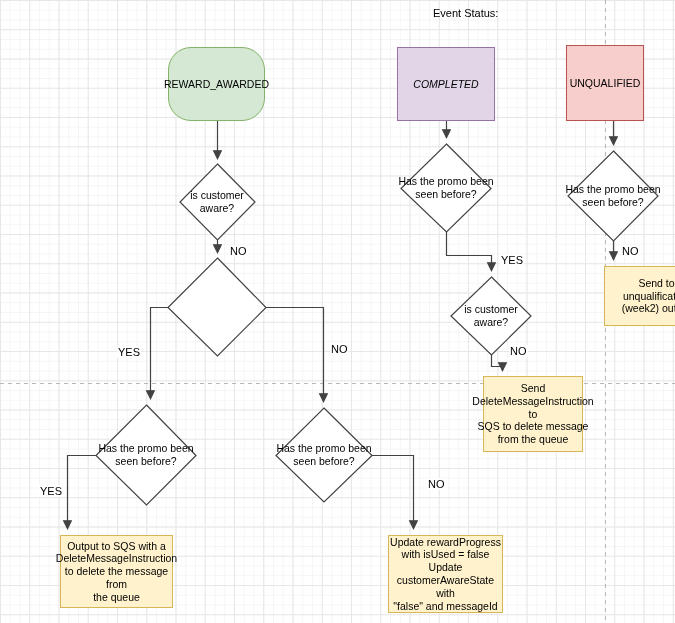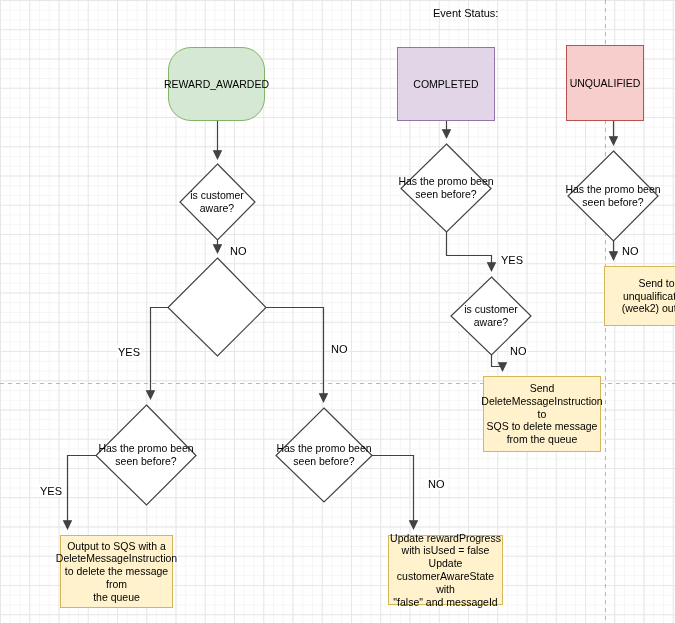--- a/index.html
+++ b/index.html
@@ -77,46 +77,46 @@
       <polygon points="324,408 372,455.5 324,502 276,455.5"></polygon>
       <polygon points="446.5,144 491,188.5 446.5,232 401,188.5"></polygon>
       <polygon points="491.5,277 531,316 491.5,355 451,316"></polygon>
       <polygon points="613.5,151 658,196 613.5,241 568,196"></polygon>
     </g>
   </svg>
 
   <div class="title" style="left:418px;top:7px;">Event Status:</div>
 
   <div class="node green" style="left:168px;top:47px;width:97px;height:74px;">REWARD_AWARDED</div>
-  <div class="node purple" style="left:397px;top:47px;width:98px;height:74px;">COMPLETED</div>
+  <div class="node purple" style="left:397px;top:47px;width:98px;height:74px;font-style:italic;">COMPLETED</div>
   <div class="node red" style="left:566px;top:45px;width:78px;height:76px;">UNQUALIFIED</div>
 
   <div class="dlabel" style="left:162px;top:189px;">is customer
 aware?</div>
   <div class="dlabel" style="left:91px;top:442px;">Has the promo been
 seen before?</div>
   <div class="dlabel" style="left:269px;top:442px;">Has the promo been
 seen before?</div>
   <div class="dlabel" style="left:391px;top:175px;">Has the promo been
 seen before?</div>
   <div class="dlabel" style="left:436px;top:303px;">is customer
 aware?</div>
   <div class="dlabel" style="left:558px;top:183px;">Has the promo been
 seen before?</div>
 
   <div class="out" style="left:22px;top:535px;width:113px;height:73px;text-align:center;">Output to SQS with a
 DeleteMessageInstruction
 to delete the message from
 the queue</div>
-  <div class="out" style="left:350px;top:535px;width:115px;height:70px;">Update rewardProgress
+  <div class="out" style="left:350px;top:535px;width:115px;height:78px;">Update rewardProgress
 with isUsed = false
 Update
 customerAwareState with
 "false" and messageId</div>
-  <div class="out" style="left:445px;top:376px;width:118px;height:76px;">Send
+  <div class="out" style="left:445px;top:376px;width:100px;height:76px;">Send
 DeleteMessageInstruction to
 SQS to delete message
 from the queue</div>
   <div class="out" style="left:566px;top:266px;width:105px;height:60px;">Send to unqualification
 (week2) output</div>
 
   <span class="elabel" style="left:229px;top:245px;">NO</span>
   <span class="elabel" style="left:117px;top:346px;">YES</span>
   <span class="elabel" style="left:330px;top:343px;">NO</span>
   <span class="elabel" style="left:39px;top:485px;">YES</span>

